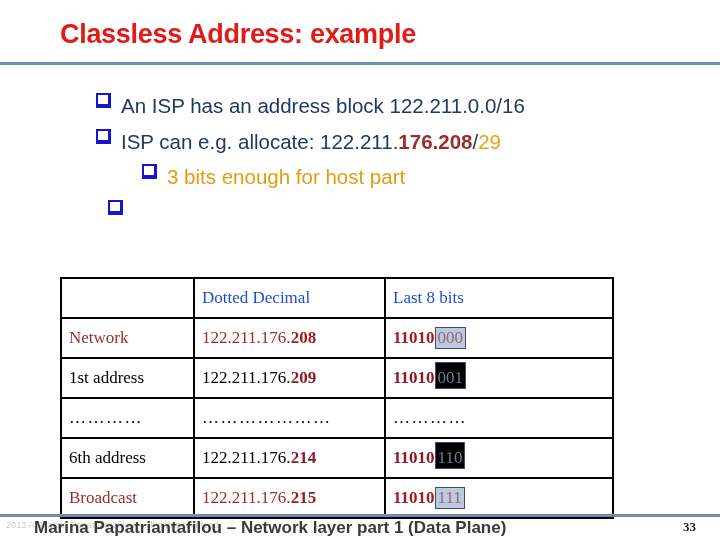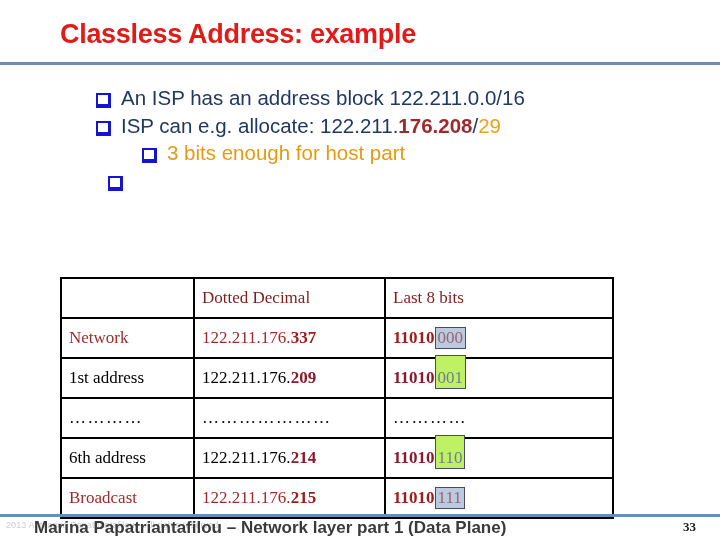--- a/index.html
+++ b/index.html
@@ -65,21 +65,21 @@
     height: 15px;
     box-sizing: border-box;
     border: 2px solid #1414D2;
     border-right-width: 3px;
     border-bottom-width: 4px;
     margin-right: 10px;
     margin-top: 5px;
     flex: 0 0 auto;
     background: #ffffff;
   }
-  .bul-text { display: inline-block; }
+  .bul-text { display: inline-block; margin-top: 8px; }
   .c-navy   { color: #1F3864; }
   .c-dkred  { color: #9E2B2B; font-weight: bold; }
   .c-gold   { color: #E8A317; }
   .c-goldtx { color: #E49B0F; }
 
   
   #addr-table {
     position: absolute;
     left: 60px;
     top: 277px;
@@ -94,36 +94,36 @@
     border: 2px solid #000000;
     padding: 3px 7px;
     vertical-align: middle;
     height: 32px;
     background: #ffffff;
   }
   #addr-table col.c0 { width: 133px; }
   #addr-table col.c1 { width: 191px; }
   #addr-table col.c2 { width: 228px; }
 
-  tr.r-head td { color: #7f1d1d; }
+  tr.r-head td { color: #1d4ed8; }
   tr.r-red  td { color: #9E2B2B; }
   tr.r-blk  td { color: #000000; }
 
   .bold-red { color: #8B1A2B; font-weight: bold; }
   .bold-red2 { color: #A01C1C; font-weight: bold; }
   .hl {
     background: #BCCADF;
     border: 1px solid #4A4A6A;
     padding: 0px 2px 1px 2px;
     color: #9A6472;
   }
   .hl-gray {
-    background: #bef264;
+    background: #000000;
     border: 1px solid #4A4A6A;
-    padding: 12px 2px 1px 2px;
+    padding: 5px 2px 1px 2px;
     color: #737B93;
   }
   .dots { letter-spacing: 1.5px; }
 
   
   #footer-rule {
     position: absolute;
     left: 0px;
     top: 514px;
     width: 720px;
@@ -197,21 +197,21 @@
   </colgroup>
   <tbody>
     <tr class="r-head">
       <td></td>
       <td>Dotted Decimal</td>
       <td>Last 8 bits</td>
     </tr>
 
     <tr class="r-red">
       <td>Network</td>
-      <td><span>122.211.176.</span><span class="bold-red2">337</span></td>
+      <td><span>122.211.176.</span><span class="bold-red2">208</span></td>
       <td><span class="bold-red2">11010</span><span class="hl">000</span></td>
     </tr>
 
     <tr class="r-blk">
       <td>1st address</td>
       <td><span>122.211.176.</span><span class="bold-red">209</span></td>
       <td><span class="bold-red">11010</span><span class="hl-gray">001</span></td>
     </tr>
 
     <tr class="r-blk">

